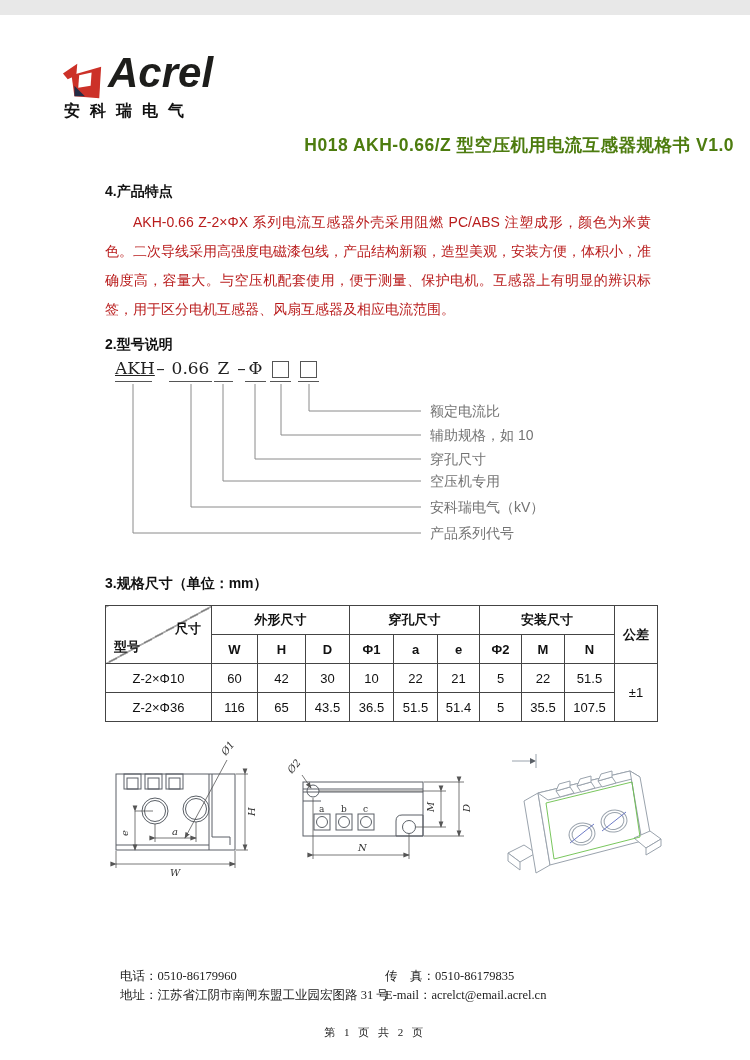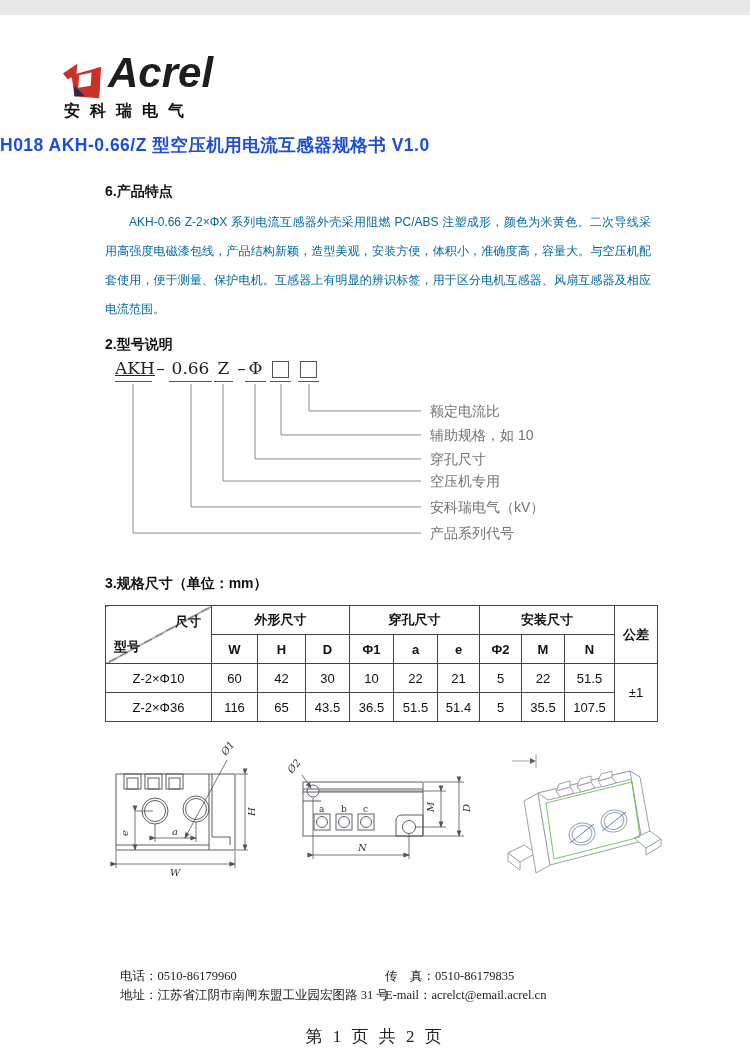--- a/index.html
+++ b/index.html
@@ -16,28 +16,28 @@
     position:absolute; left:46px; top:-8px; font-size:42px; font-weight:bold;
     font-style:italic; letter-spacing:0px; color:#1d1d1b;
     font-family:"Liberation Sans", sans-serif;
   }
   .logo-cn {
     position:absolute; left:2px; top:44px; font-size:16px; font-weight:bold;
     letter-spacing:10px; color:#111; white-space:nowrap;font-family:Liberation Mono, monospace;
   }
   
   .doc-title {
-    position:absolute; left:0; right:16px; top:118px; text-align:left;
-    font-size:17.5px; font-weight:600; color:#1d4ed8; letter-spacing:0.5px;
+    position:absolute; left:0; right:16px; top:118px; text-align:right;
+    font-size:17.5px; font-weight:600; color:#4d7c0f; letter-spacing:0.5px;
   }
   .sec-heading { position:absolute; left:105px; font-size:14px; font-weight:600; color:#111; }
   .h1 { top:168px; } .h2 { top:321px; } .h3 { top:560px; }
   .features-body {
     position:absolute; left:105px; top:193px; width:546px;
-    font-size:12px; line-height:29px; text-align:justify; text-indent:2em; color:#0369a1;
+    font-size:14px; line-height:29px; text-align:justify; text-indent:2em; color:#b91c1c;
   }
   
   .model-diagram { position:absolute; left:105px; top:342px; width:546px; height:192px; }
   .model-diagram svg.connectors { position:absolute; left:0; top:0; }
   .seg {
     position:absolute; top:0; height:25px; text-align:center;
     font-family:"DejaVu Serif", serif; font-size:17px; color:#222; line-height:22px;
   }
   .seg.u { border-bottom:1px solid #555; }
   .seg-box { position:absolute; top:4px; width:17px; height:17px; border:1px solid #555; }
@@ -48,55 +48,55 @@
   table.spec { border-collapse:collapse; table-layout:fixed; width:552px; }
   table.spec td {
     border:1px solid #444; text-align:center; vertical-align:middle;
     height:29px; font-size:13px; color:#111; padding:0 2px;
   }
   table.spec td.grp, table.spec td.sub { font-weight:600; }
   td.corner { position:relative; padding:0;
     background:
       linear-gradient(to bottom right, transparent calc(50% - 0.6px), #555 calc(50% - 0.6px), #555 calc(50% + 0.6px), transparent calc(50% + 0.6px));
   }
-  .corner-top { position:absolute; right:10px; top:7px; font-weight:600; }
+  .corner-top { position:absolute; right:10px; top:14px; font-weight:600; }
   .corner-bottom { position:absolute; left:8px; bottom:7px; font-weight:600; }
   
   .drawings { position:absolute; left:0; top:726px; width:750px; height:160px; }
   .drawings svg { position:absolute; top:0; }
   .dimtxt { font-family:"DejaVu Serif", serif; font-style:italic; font-size:10px; fill:#333; }
   .smalltxt { font-family:"DejaVu Serif", serif; font-size:9px; fill:#333; }
   
   .footer { position:absolute; left:120px; top:952px; width:520px; font-family:"Liberation Serif", serif; font-size:12.5px; color:#222; }
   .footer .row { position:relative; height:19px; line-height:19px; }
   .footer .right-col { position:absolute; left:265px; top:0; }
   .page-num {
     position:absolute; left:0; right:0; top:1010px; text-align:center;
-    font-family:"Liberation Serif", serif; font-size:17px; color:#222; letter-spacing:3px;
+    font-family:"Liberation Serif", serif; font-size:11px; color:#222; letter-spacing:3px;
   }
 </style>
 </head>
 <body>
 
 <div class="page">
 
   <div class="logo">
     <svg class="logo-icon" viewBox="0 0 44 44">
       <polygon points="1,13 16,3 15,15 6,19" fill="#cc3128"></polygon>
       <polygon points="10,15 41,6 39,39 13,37" fill="#cc3128"></polygon>
       <polygon points="18,15 31,12 30,26 17,28" fill="#ffffff"></polygon>
       <polygon points="13,26 24,37 13,37" fill="#232c45"></polygon>
     </svg>
     <div class="logo-brand">Acrel</div>
     <div class="logo-cn">安科瑞电气</div>
   </div>
 
   <div class="doc-title">H018 AKH-0.66/Z 型空压机用电流互感器规格书 V1.0</div>
 
-  <div class="sec-heading h1">6.产品特点</div>
+  <div class="sec-heading h1">4.产品特点</div>
   <div class="features-body">AKH-0.66 Z-2×ΦX 系列电流互感器外壳采用阻燃 PC/ABS 注塑成形，颜色为米黄色。二次导线采用高强度电磁漆包线，产品结构新颖，造型美观，安装方便，体积小，准确度高，容量大。与空压机配套使用，便于测量、保护电机。互感器上有明显的辨识标签，用于区分电机互感器、风扇互感器及相应电流范围。</div>
 
   <div class="sec-heading h2">2.型号说明</div>
 
   <div class="model-diagram">
     <svg class="connectors" width="546" height="192" viewBox="0 0 546 192">
       <g stroke="#8a8a8a" stroke-width="1" fill="none">
         <path d="M204,27 V54 H316"></path>
         <path d="M176,27 V78 H316"></path>
         <path d="M150,27 V102 H316"></path>

